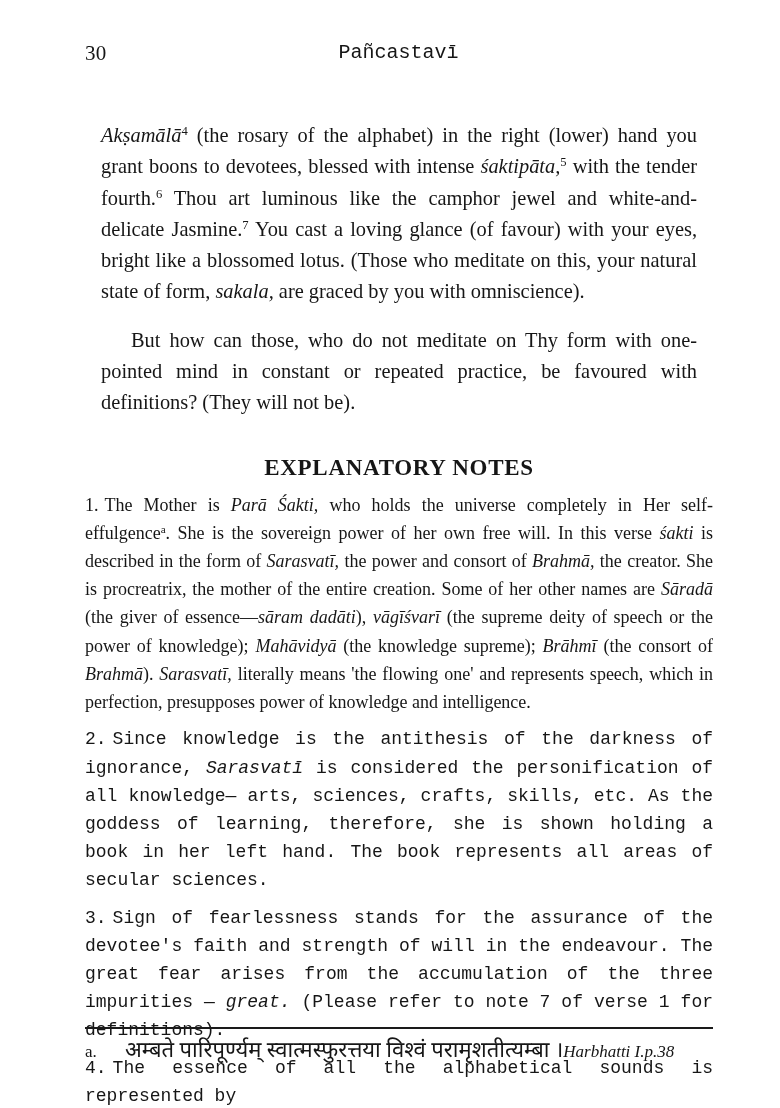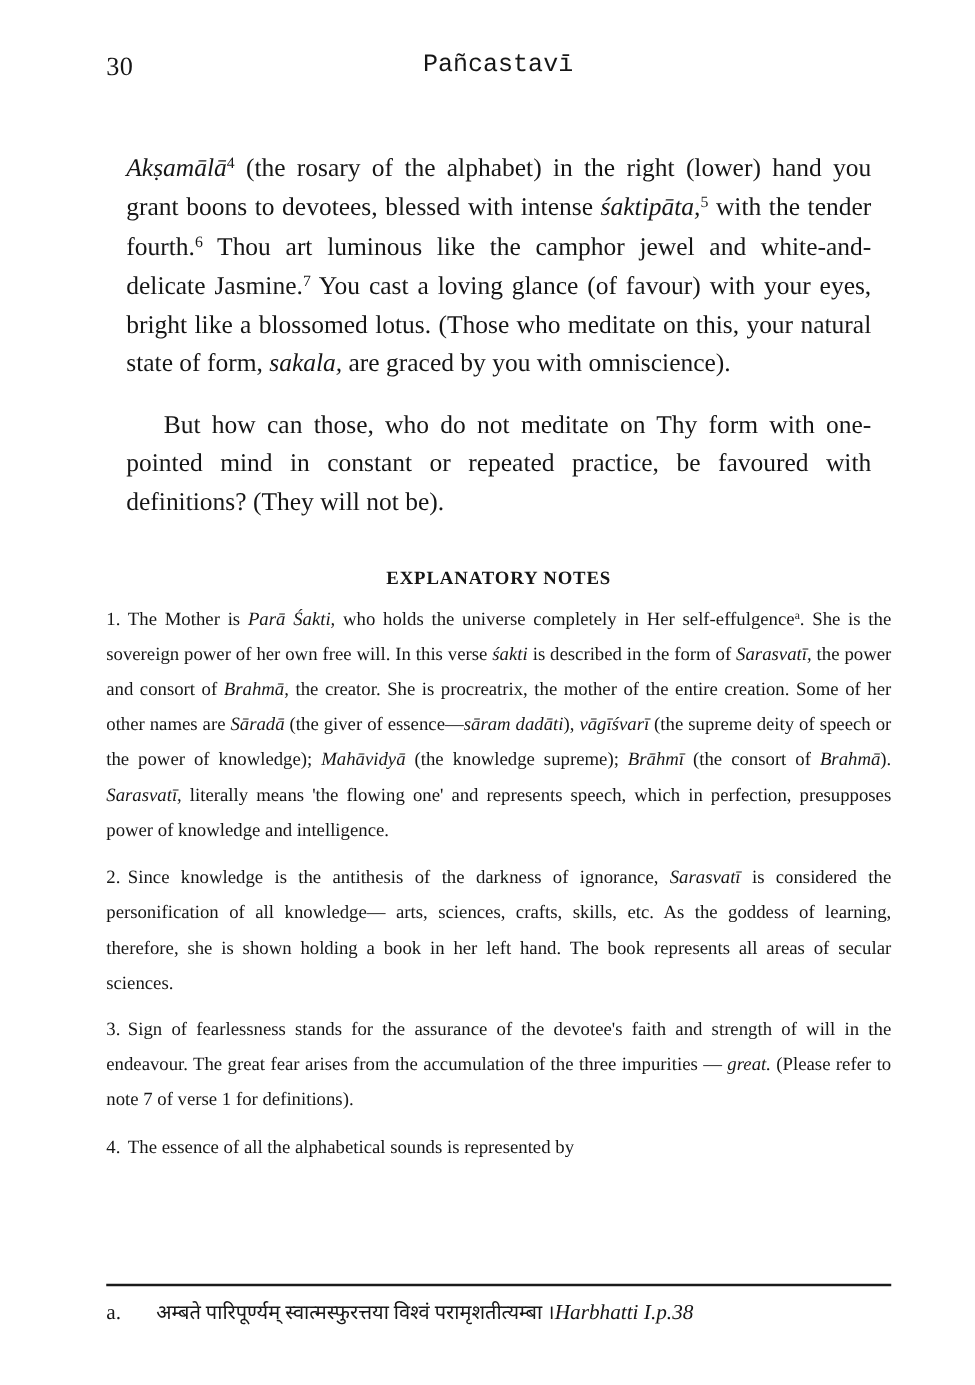--- a/index.html
+++ b/index.html
@@ -74,35 +74,36 @@
   }
   .verse p.second {
     text-indent: 30px;
     margin-top: 17px;
   }
 
   
   .section-heading {
     margin: 36px 0 10px 0;
     text-align: center;
-    font-size: 15px;
+    font-size: 23px;
     font-weight: bold;
     letter-spacing: 0.7px;
   }
 
   
   .notes p {
     margin: 0 0 2px 0;
-    font-size: 15px;
+    font-size: 18px;
     line-height: 28.2px;
     text-align: justify;
     text-justify: inter-word;
   }
   .notes p + p {
     margin-top: 9px;
+    font-family: Liberation Mono, monospace;
   }
   .note-num {
     margin-right: 6px;
   }
 
   i, .it { font-style: italic; }
 
   sup {
     font-size: 0.62em;
     line-height: 0;
@@ -126,21 +127,21 @@
     font-size: 17px;
     line-height: 26px;
     white-space: nowrap;
   }
   .footnote .fn-mark {
     display: inline-block;
     width: 40px;
   }
   .deva {
     font-family: "Liberation Serif", "DejaVu Sans", serif;
-    font-size: 16px;
+    font-size: 22px;
   }
   .fn-ref {
     font-style: italic;
     font-family: Liberation Serif, serif;
   }
 </style>
 </head>
 <body>
 
 <div class="page">

